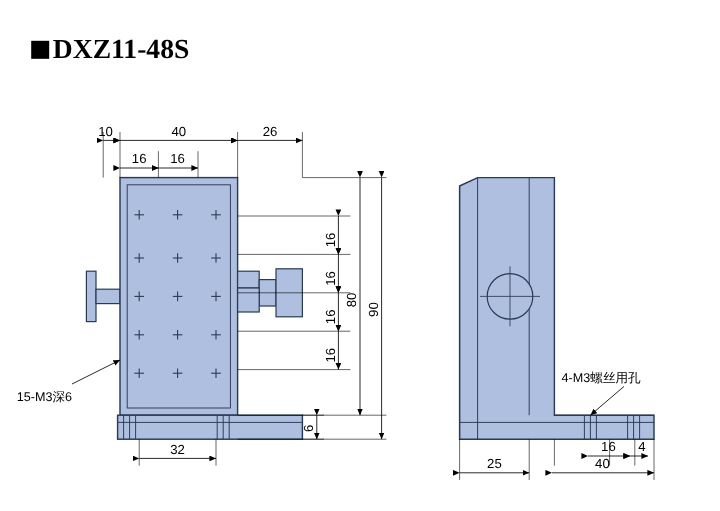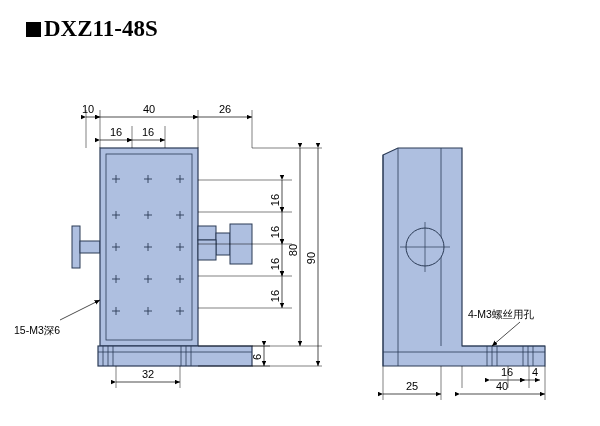--- a/index.html
+++ b/index.html
@@ -15,21 +15,21 @@
     overflow: hidden;
   }
   #root {
     position: relative;
     width: 600px;
     height: 426px;
   }
   .title-row {
     position: absolute;
     left: 26px;
-    top: 16px;
+    top: 28px;
     display: flex;
     align-items: center;
   }
   .title-square {
     width: 15px;
     height: 15px;
     background: #000;
     margin-right: 3px;
   }
   .title-text {

